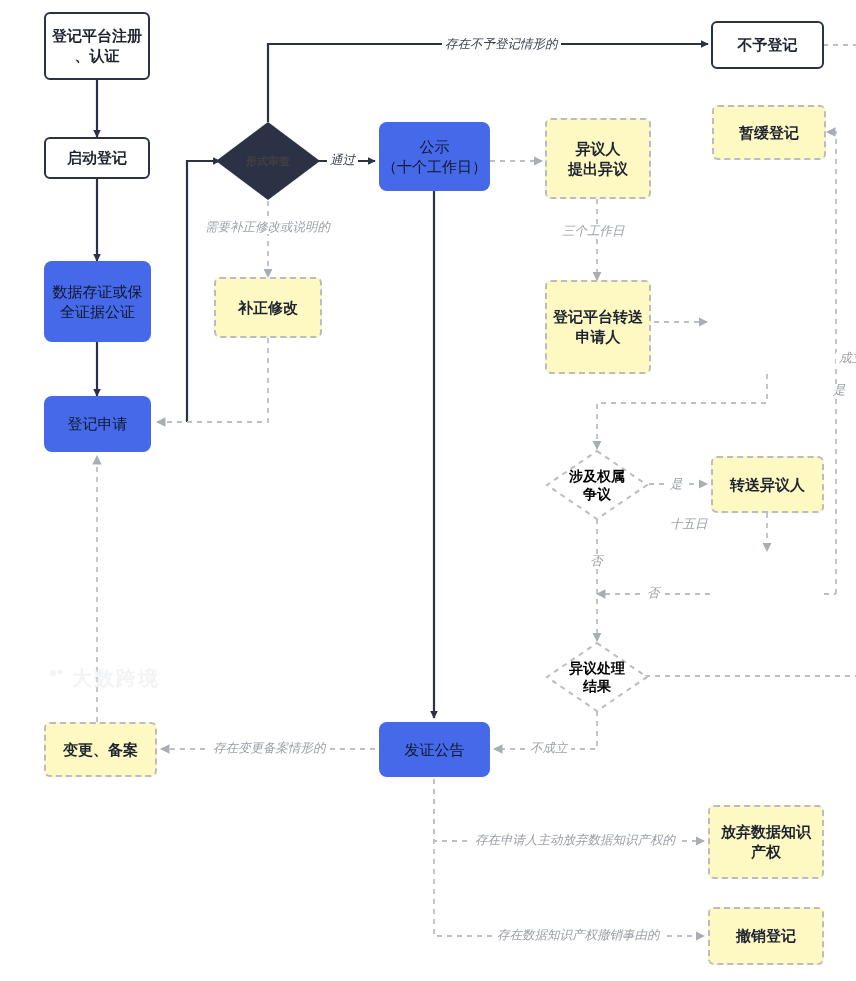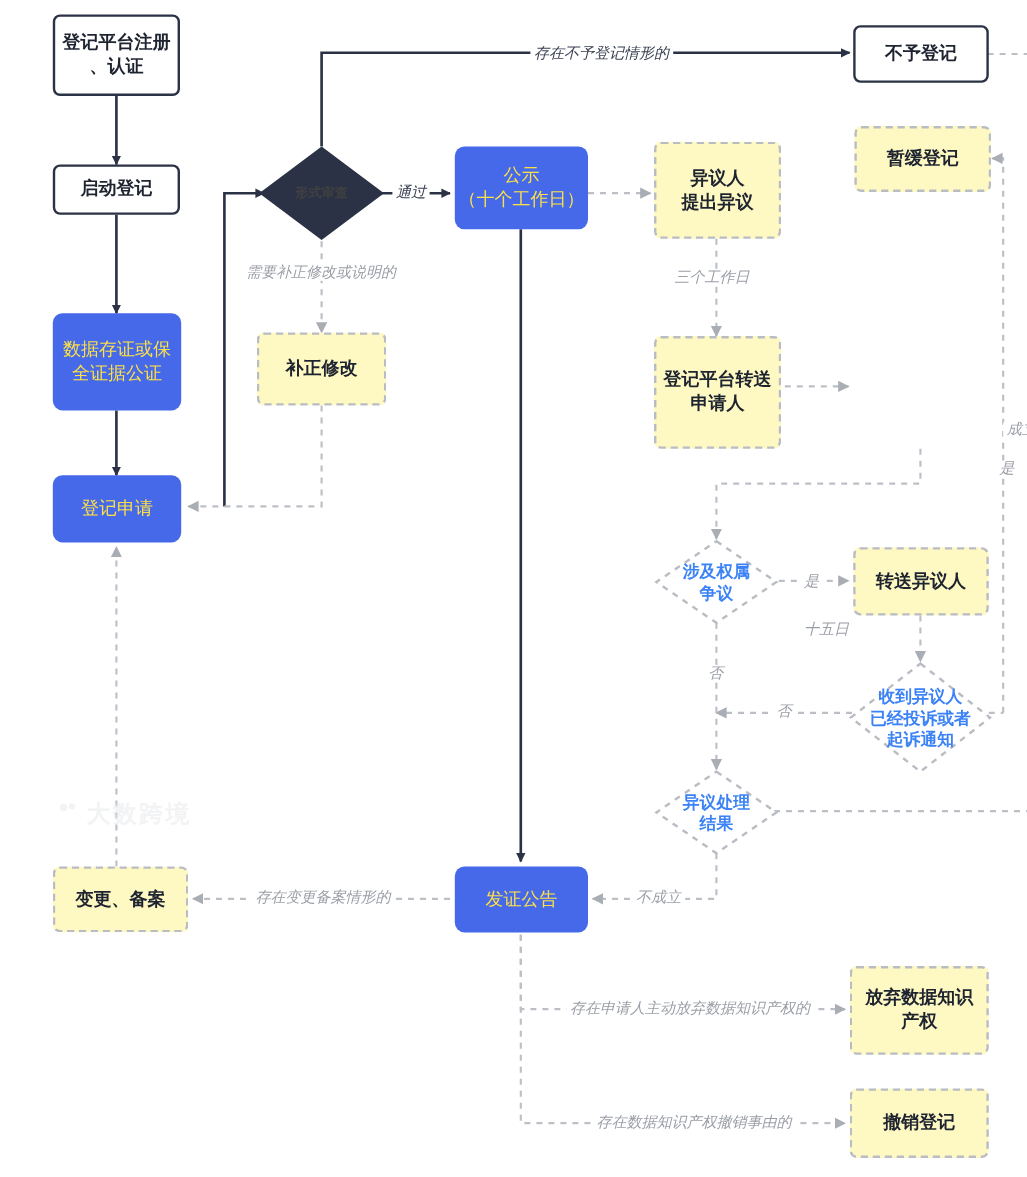--- a/index.html
+++ b/index.html
@@ -5,30 +5,30 @@
   html,body{margin:0;padding:0;background:#ffffff;}
   body{width:856px;height:981px;font-family:"Liberation Sans","DejaVu Sans",sans-serif;overflow:hidden;}
   #canvas{position:relative;width:856px;height:698px;background:#fff;margin-left:24px;}
   svg.edges{position:absolute;left:0;top:0;width:856px;height:981px;pointer-events:none;}
 
   .node{position:absolute;box-sizing:border-box;display:flex;align-items:center;justify-content:center;
         text-align:center;line-height:1.32;font-weight:bold;}
   
   .n-solid{background:#ffffff;border:2px solid #2b3245;border-radius:6px;color:#1e2330;font-size:15px;}
   
-  .n-blue{background:#4569e8;border:none;border-radius:8px;color:#fde047;font-size:15px;font-weight:normal;}
+  .n-blue{background:#4569e8;border:none;border-radius:8px;color:#0f172a;font-size:15px;font-weight:normal;}
   
   .n-dashed{background:#fef9c3;border:2px dashed #b9bcc2;border-radius:6px;color:#1e2330;font-size:15px;}
   
   .n-diamond-dark{width:104px;height:78px;color:#404040;font-size:11px;text-align:center;}
   .n-diamond-dark .dshape{position:absolute;left:0;top:0;width:100%;height:100%;
      background:#2b3245;clip-path:polygon(50% 0,100% 50%,50% 100%,0 50%);}
   .n-diamond-dark .dlabel{position:relative;z-index:2;}
   
-  .n-diamond-dash{color:#3b82f6;font-size:14px;}
+  .n-diamond-dash{color:#000000;font-size:14px;}
   .n-diamond-dash .dlabel{position:relative;z-index:2;line-height:1.3;}
   .n-diamond-dash svg.dshape{position:absolute;left:0;top:0;width:100%;height:100%;z-index:1;}
 
   .edge-label{position:absolute;color:#9a9ea6;font-size:12.5px;background:#fff;
      padding:0 3px;white-space:nowrap;line-height:1;font-style:italic;}
   .edge-label.dark{color:#3a4052;font-weight:normal;font-size:12.5px;}
 
   
   #watermark{position:absolute;left:12px;bottom:6px;display:flex;align-items:center;gap:6px;
      opacity:.55;user-select:none;}
@@ -179,30 +179,20 @@
     <div class="dlabel">
       <div>涉及权属</div>
       <div>争议</div>
     </div>
   </div>
 
   <div class="node n-dashed" style="left:687px;top:456px;width:113px;height:57px;">
     <span>转送异议人</span>
   </div>
 
-  <div class="node n-diamond-dash" style="left:683px;top:551px;width:120px;height:94px;">
-    <svg class="dshape" viewBox="0 0 120 94" preserveAspectRatio="none">
-      <polygon points="60,2 118,47 60,92 2,47" fill="#ffffff" stroke="#b9bcc2" stroke-width="2" stroke-dasharray="5,5"></polygon>
-    </svg>
-    <div class="dlabel">
-      <div>收到异议人</div>
-      <div>已经投诉或者</div>
-      <div>起诉通知</div>
-    </div>
-  </div>
 
   <div class="node n-diamond-dash" style="left:521px;top:641px;width:104px;height:72px;">
     <svg class="dshape" viewBox="0 0 104 72" preserveAspectRatio="none">
       <polygon points="52,2 102,36 52,70 2,36" fill="#ffffff" stroke="#b9bcc2" stroke-width="2" stroke-dasharray="5,5"></polygon>
     </svg>
     <div class="dlabel">
       <div>异议处理</div>
       <div>结果</div>
     </div>
   </div>

